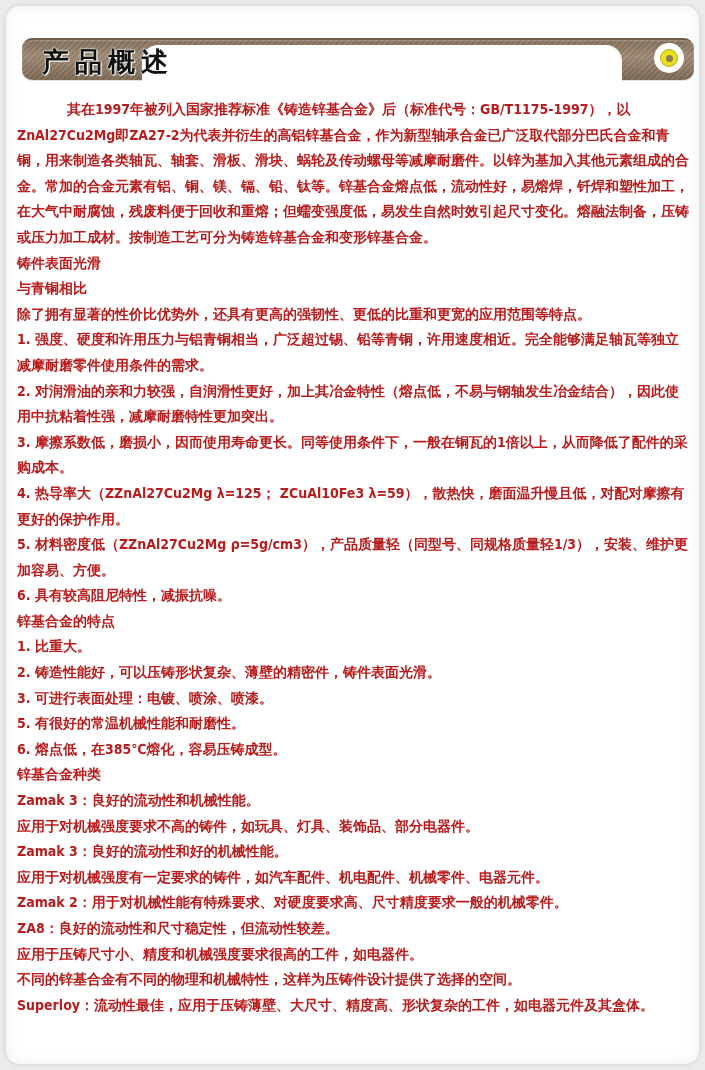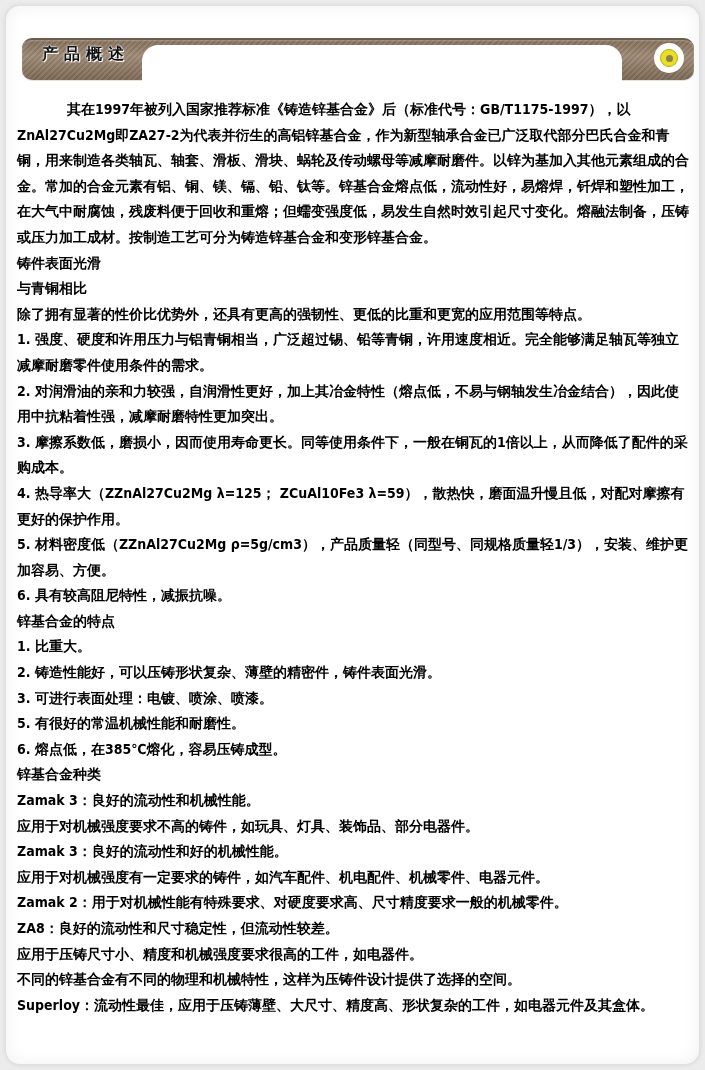--- a/index.html
+++ b/index.html
@@ -27,41 +27,41 @@
     background: linear-gradient(180deg, rgba(0,0,0,0.1) 0%, rgba(255,255,255,0.1) 40%, rgba(0,0,0,0.15) 100%);
   }
   .notch {
     position:absolute; left:120px; top:5px; width:480px; height:40px;
     background:#ffffff;
     border-top-left-radius:16px; border-top-right-radius:16px;
   }
   .title {
     position:absolute; left:20px; top:4px;
     font-family:"DejaVu Serif", serif;
-    font-size:16px; font-weight:bold; letter-spacing:6px;
+    font-size:27px; font-weight:bold; letter-spacing:6px;
     color:#111;
     text-shadow: 0 0 2px #fff, 0 0 2px #fff, 1px 1px 0 #fff;
   }
   .circle-icon {
     position:absolute; right:10px; top:3px; width:30px; height:30px;
     border-radius:50%; background:#ffffff;
     display:flex; align-items:center; justify-content:center;
   }
   .circle-icon .ring {
     width:16px; height:16px; border-radius:50%;
     background:#e8e020; border:1px solid #b9ae10;
     display:flex; align-items:center; justify-content:center;
   }
   .circle-icon .dot {
     width:7px; height:7px; border-radius:50%; background:#8a7f55;
   }
   .content {
     position:absolute; left:17px; top:97px; width:674px;
     font-family:"DejaVu Sans Condensed","DejaVu Sans", sans-serif;
-    font-size:14px; line-height:25.6px; color:#000000;
+    font-size:14px; line-height:25.6px; color:#b91c1c;
     font-weight:bold;
   }
   .content p { margin:0; }
   .indent { text-indent:50px; }
 </style>
 </head>
 <body>
 
 <div class="card">
   <div class="header">

